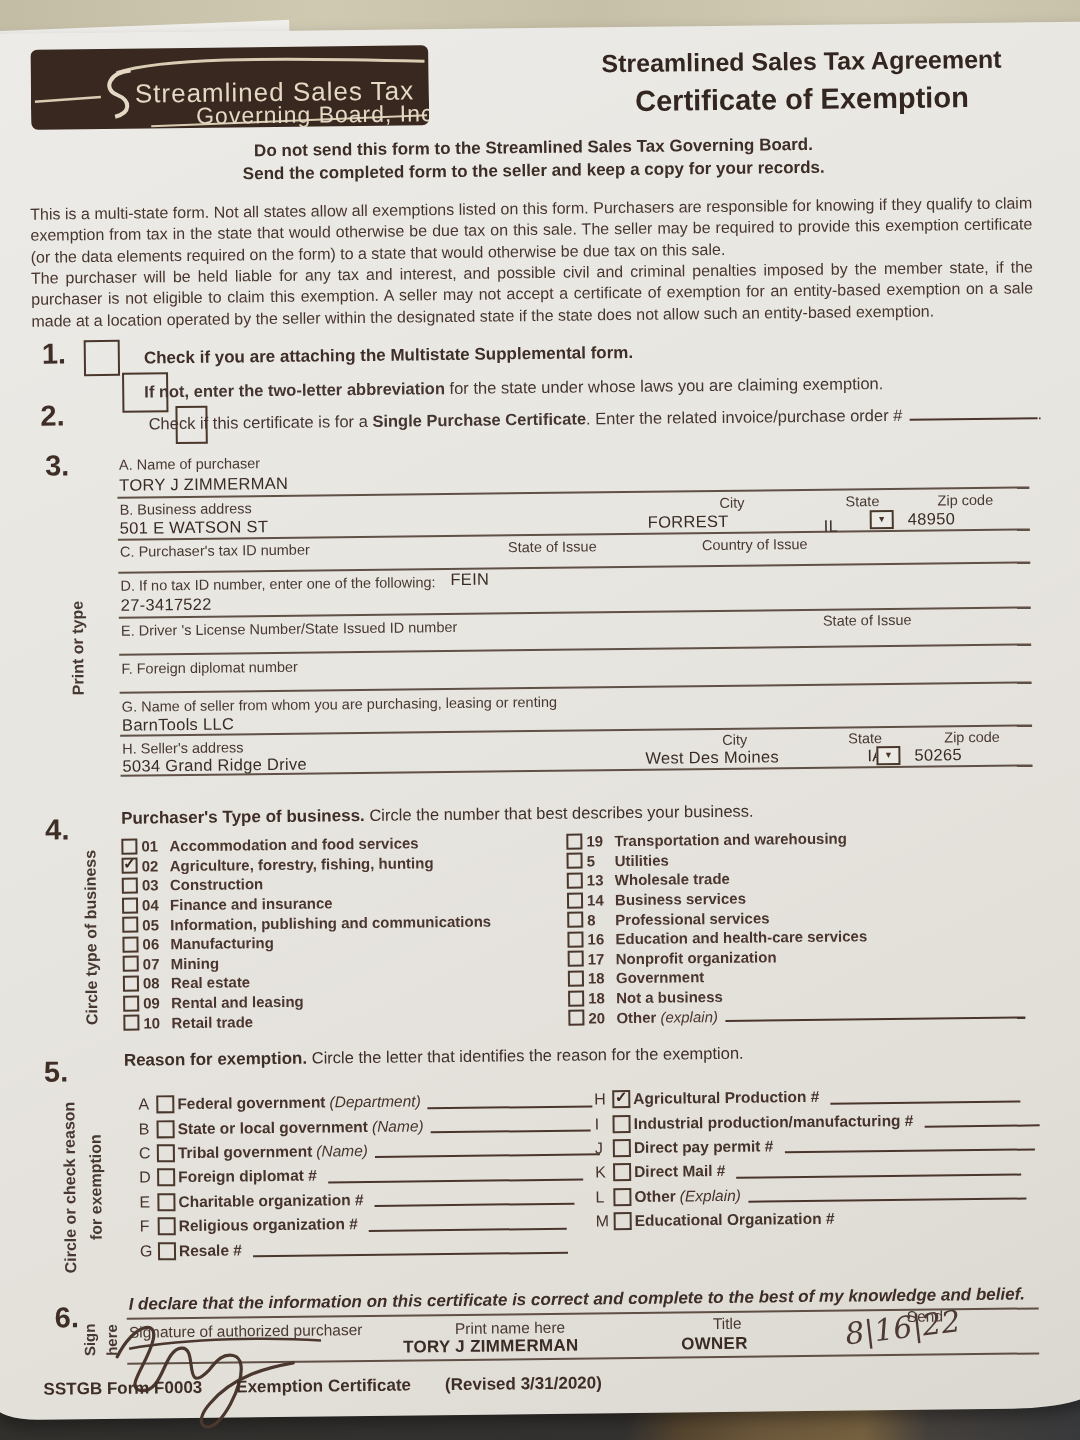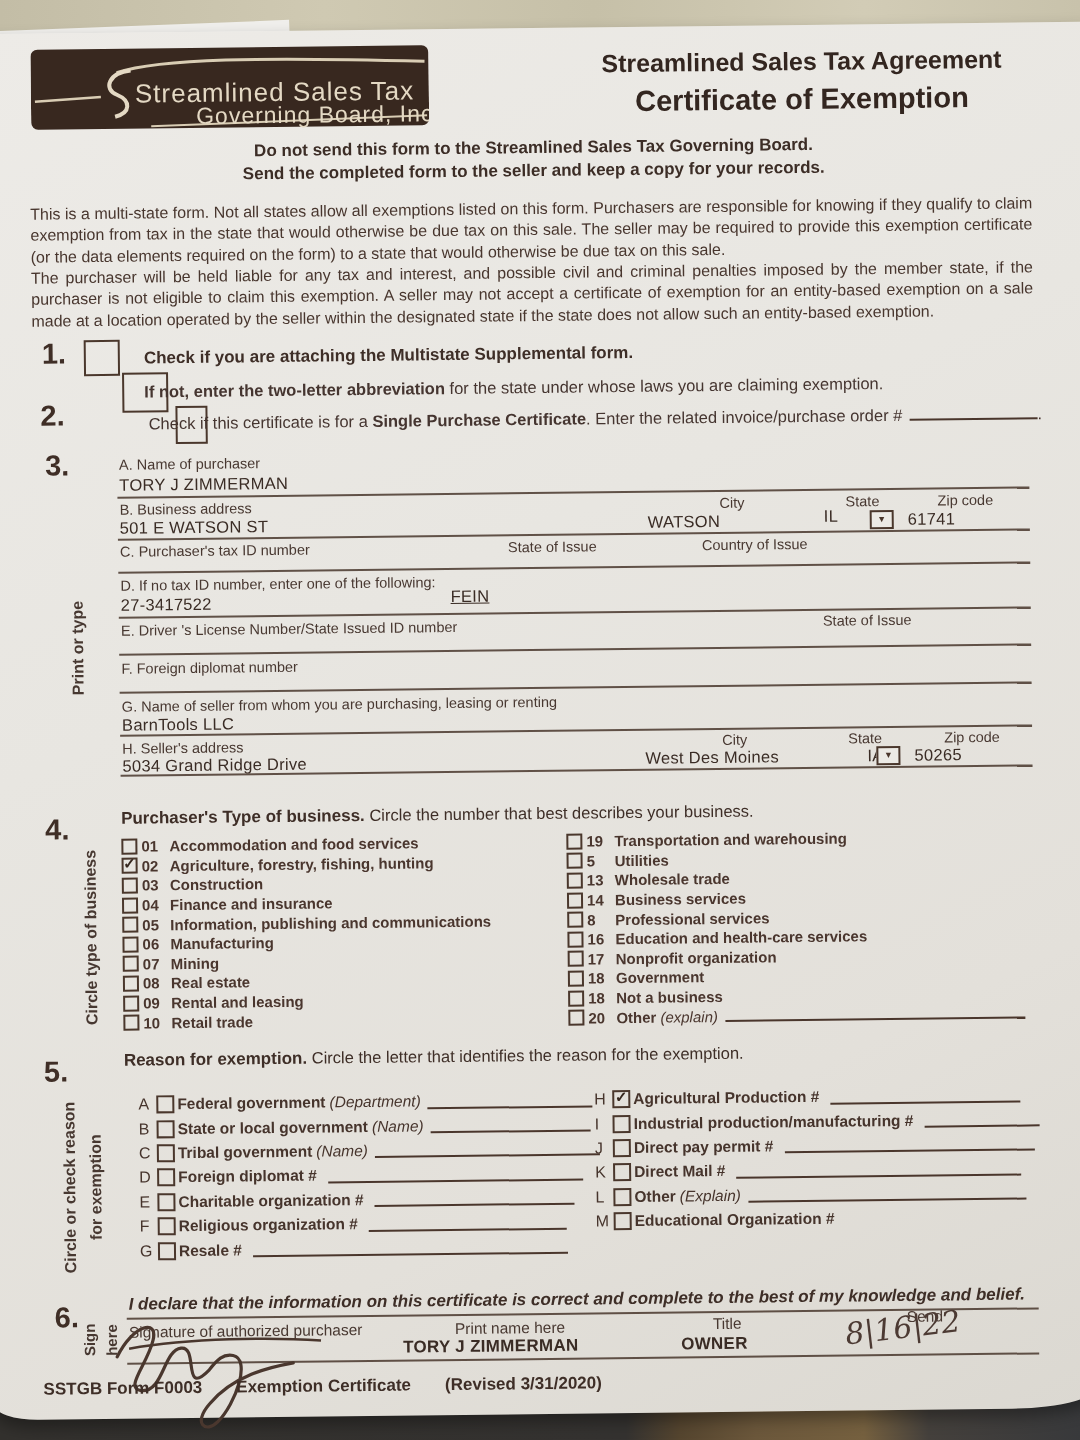--- a/index.html
+++ b/index.html
@@ -101,33 +101,33 @@
 
   <div class="abs lbl" style="left:122px;top:424px;">A. Name of purchaser</div>
   <div class="abs val" style="left:122px;top:443px;">TORY J ZIMMERMAN</div>
   <div class="hline" style="top:464px;"></div>
 
   <div class="abs lbl" style="left:122px;top:469px;">B. Business address</div>
   <div class="abs lbl" style="left:722px;top:469px;">City</div>
   <div class="abs lbl" style="left:848px;top:469px;">State</div>
   <div class="abs lbl" style="left:940px;top:469px;">Zip code</div>
   <div class="abs val" style="left:122px;top:486px;">501 E WATSON ST</div>
-  <div class="abs val" style="left:650px;top:486px;">WATSON</div>
-  <div class="abs val" style="left:826px;top:482px;">IL</div>
+  <div class="abs val" style="left:650px;top:486px;">FORREST</div>
+  <div class="abs val" style="left:826px;top:492px;">IL</div>
   <span class="abs dd" style="left:872px;top:486px;">▼</span>
-  <div class="abs val" style="left:910px;top:486px;">61741</div>
+  <div class="abs val" style="left:910px;top:486px;">48950</div>
   <div class="hline" style="top:506px;"></div>
 
   <div class="abs lbl" style="left:122px;top:511px;">C. Purchaser's tax ID number</div>
   <div class="abs lbl" style="left:510px;top:511px;">State of Issue</div>
   <div class="abs lbl" style="left:704px;top:511px;">Country of Issue</div>
   <div class="hline" style="top:539px;"></div>
 
   <div class="abs lbl" style="left:122px;top:545px;">D. If no tax ID number, enter one of the following:</div>
-  <div class="abs val" style="left:452px;top:558px;text-decoration:underline;">FEIN</div>
+  <div class="abs val" style="left:452px;top:541px;">FEIN</div>
   <div class="abs val" style="left:122px;top:563px;">27-3417522</div>
   <div class="hline" style="top:584px;"></div>
 
   <div class="abs lbl" style="left:122px;top:590px;">E. Driver 's License Number/State Issued ID number</div>
   <div class="abs lbl" style="left:824px;top:588px;">State of Issue</div>
   <div class="hline" style="top:621px;"></div>
 
   <div class="abs lbl" style="left:122px;top:628px;">F. Foreign diplomat number</div>
   <div class="hline" style="top:659px;"></div>
 

